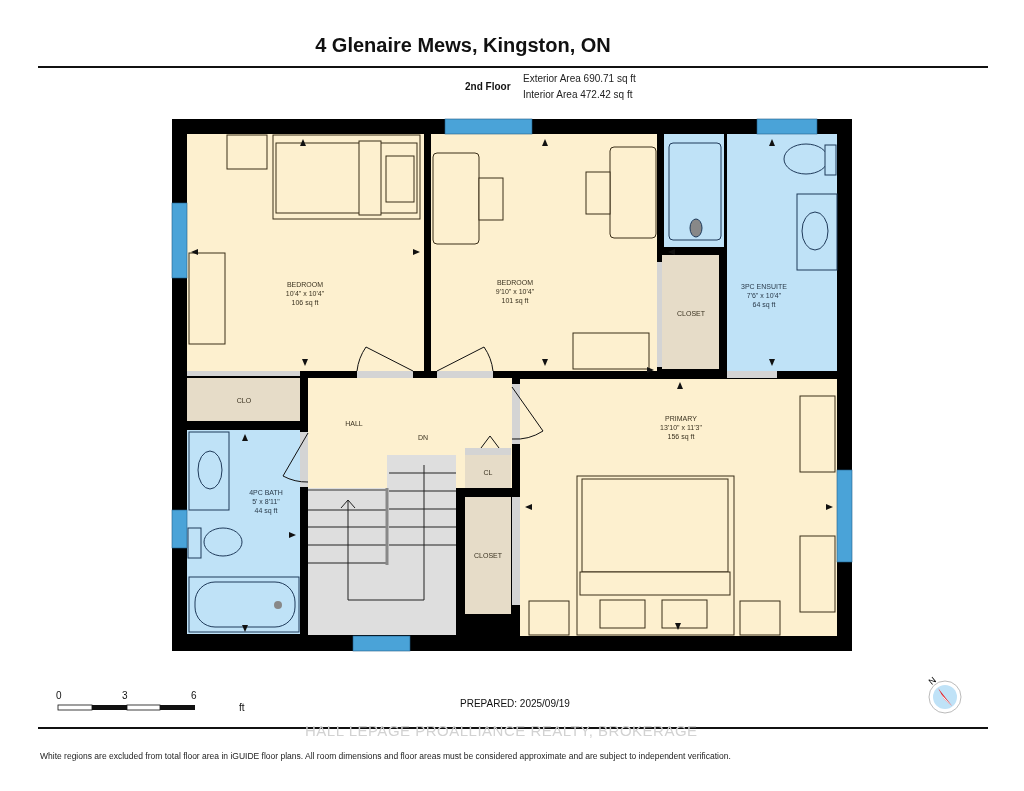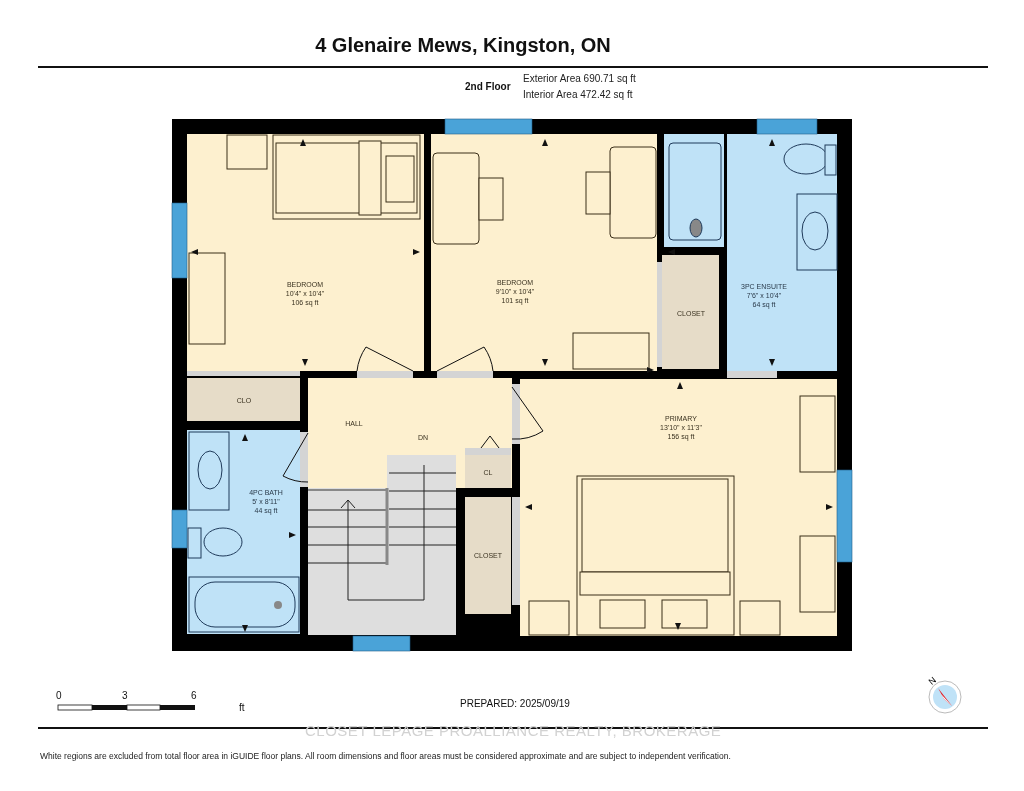--- a/index.html
+++ b/index.html
@@ -216,14 +216,14 @@
 
   <rect x="38" y="727" width="950" height="2" fill="#111"></rect>
 </svg>
 
 <div class="scale-nums" style="left:56px;">0</div>
 <div class="scale-nums" style="left:122px;">3</div>
 <div class="scale-nums" style="left:191px;">6</div>
 <div class="scale-nums" style="left:203px; top:702px;margin-left:36px;">ft</div>
 
 <div class="prepared">PREPARED: 2025/09/19</div>
-<div class="watermark">CLOSET LEPAGE PROALLIANCE REALTY, BROKERAGE</div>
+<div class="watermark">HALL LEPAGE PROALLIANCE REALTY, BROKERAGE</div>
 <div class="disclaimer">White regions are excluded from total floor area in iGUIDE floor plans. All room dimensions and floor areas must be considered approximate and are subject to independent verification.</div>
 
 </body></html>

